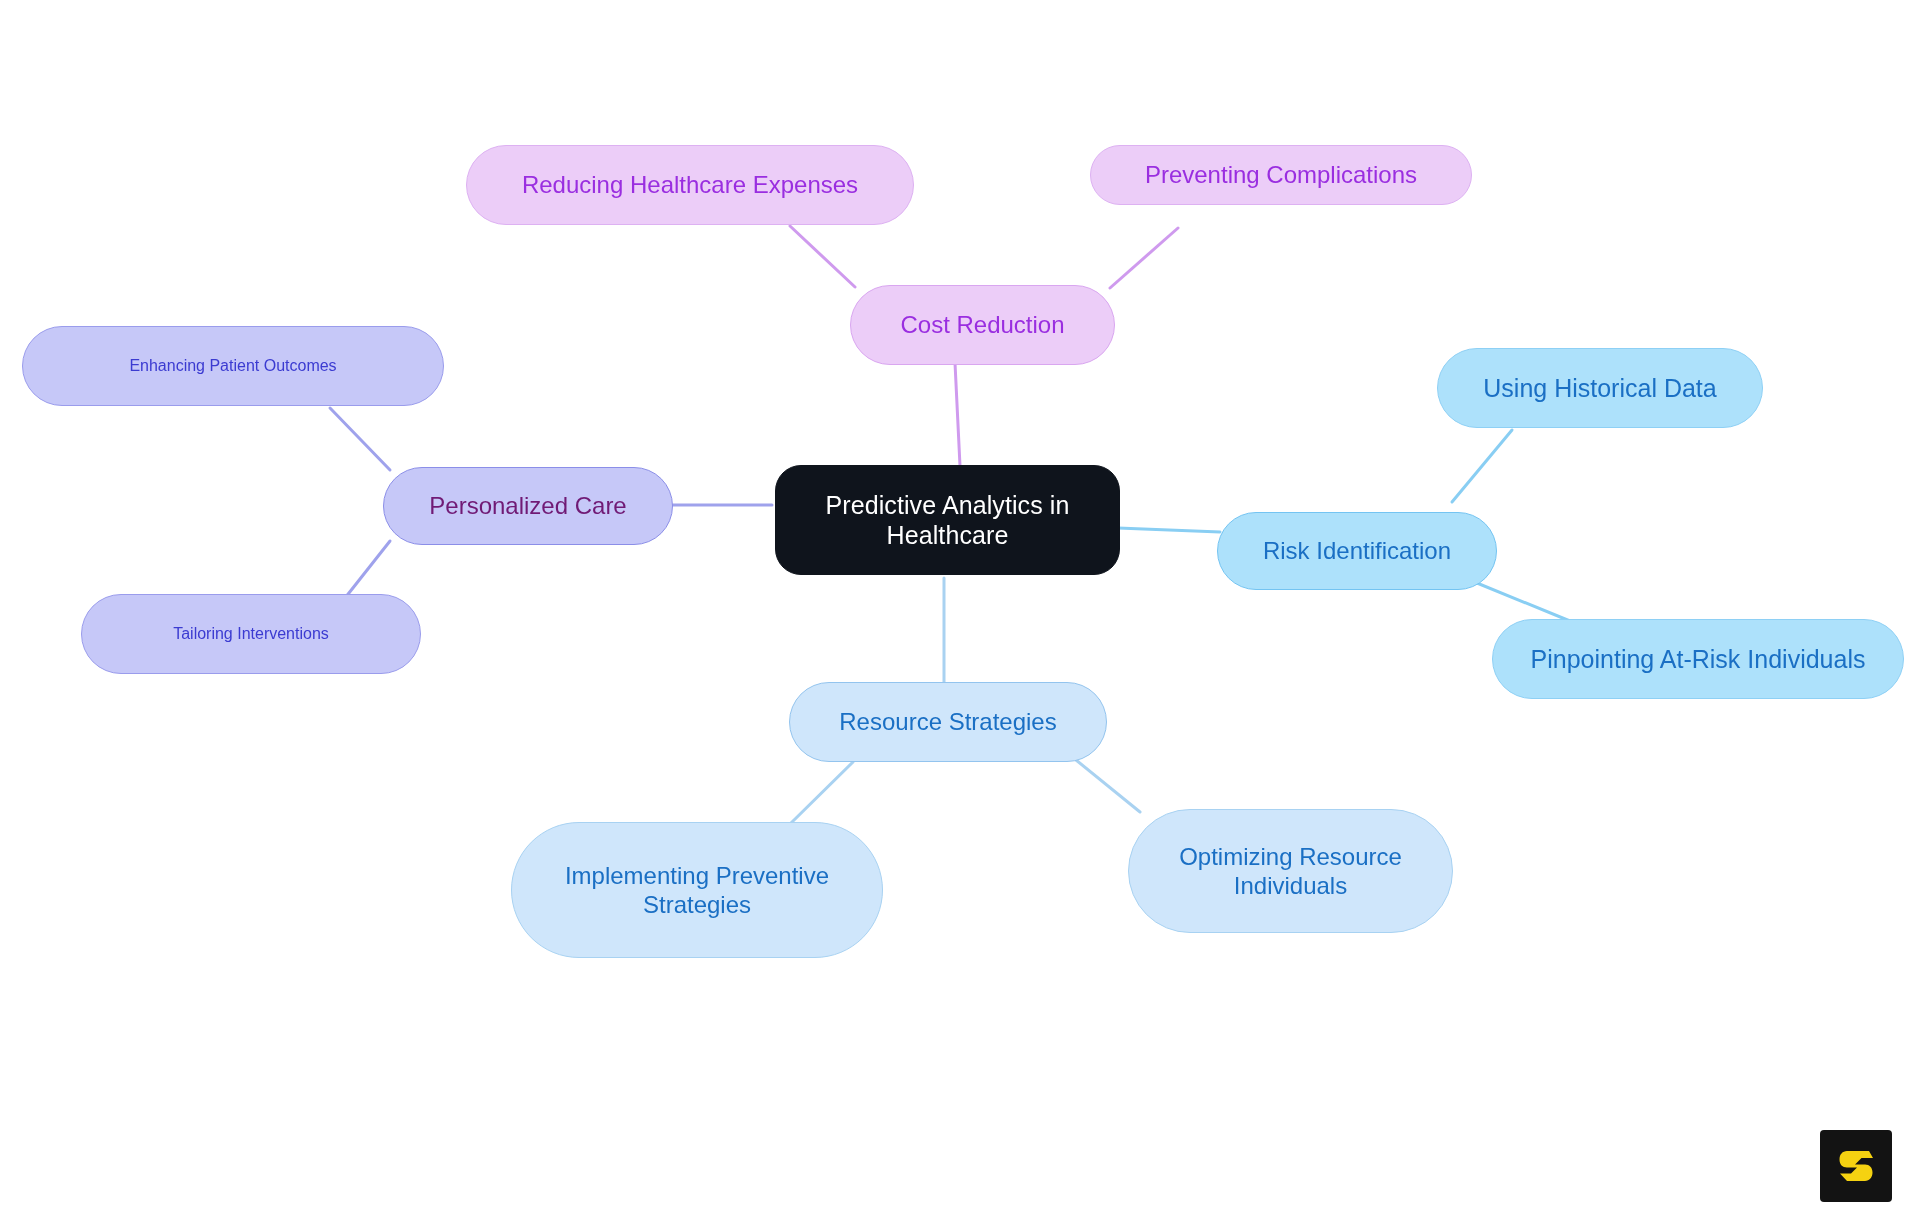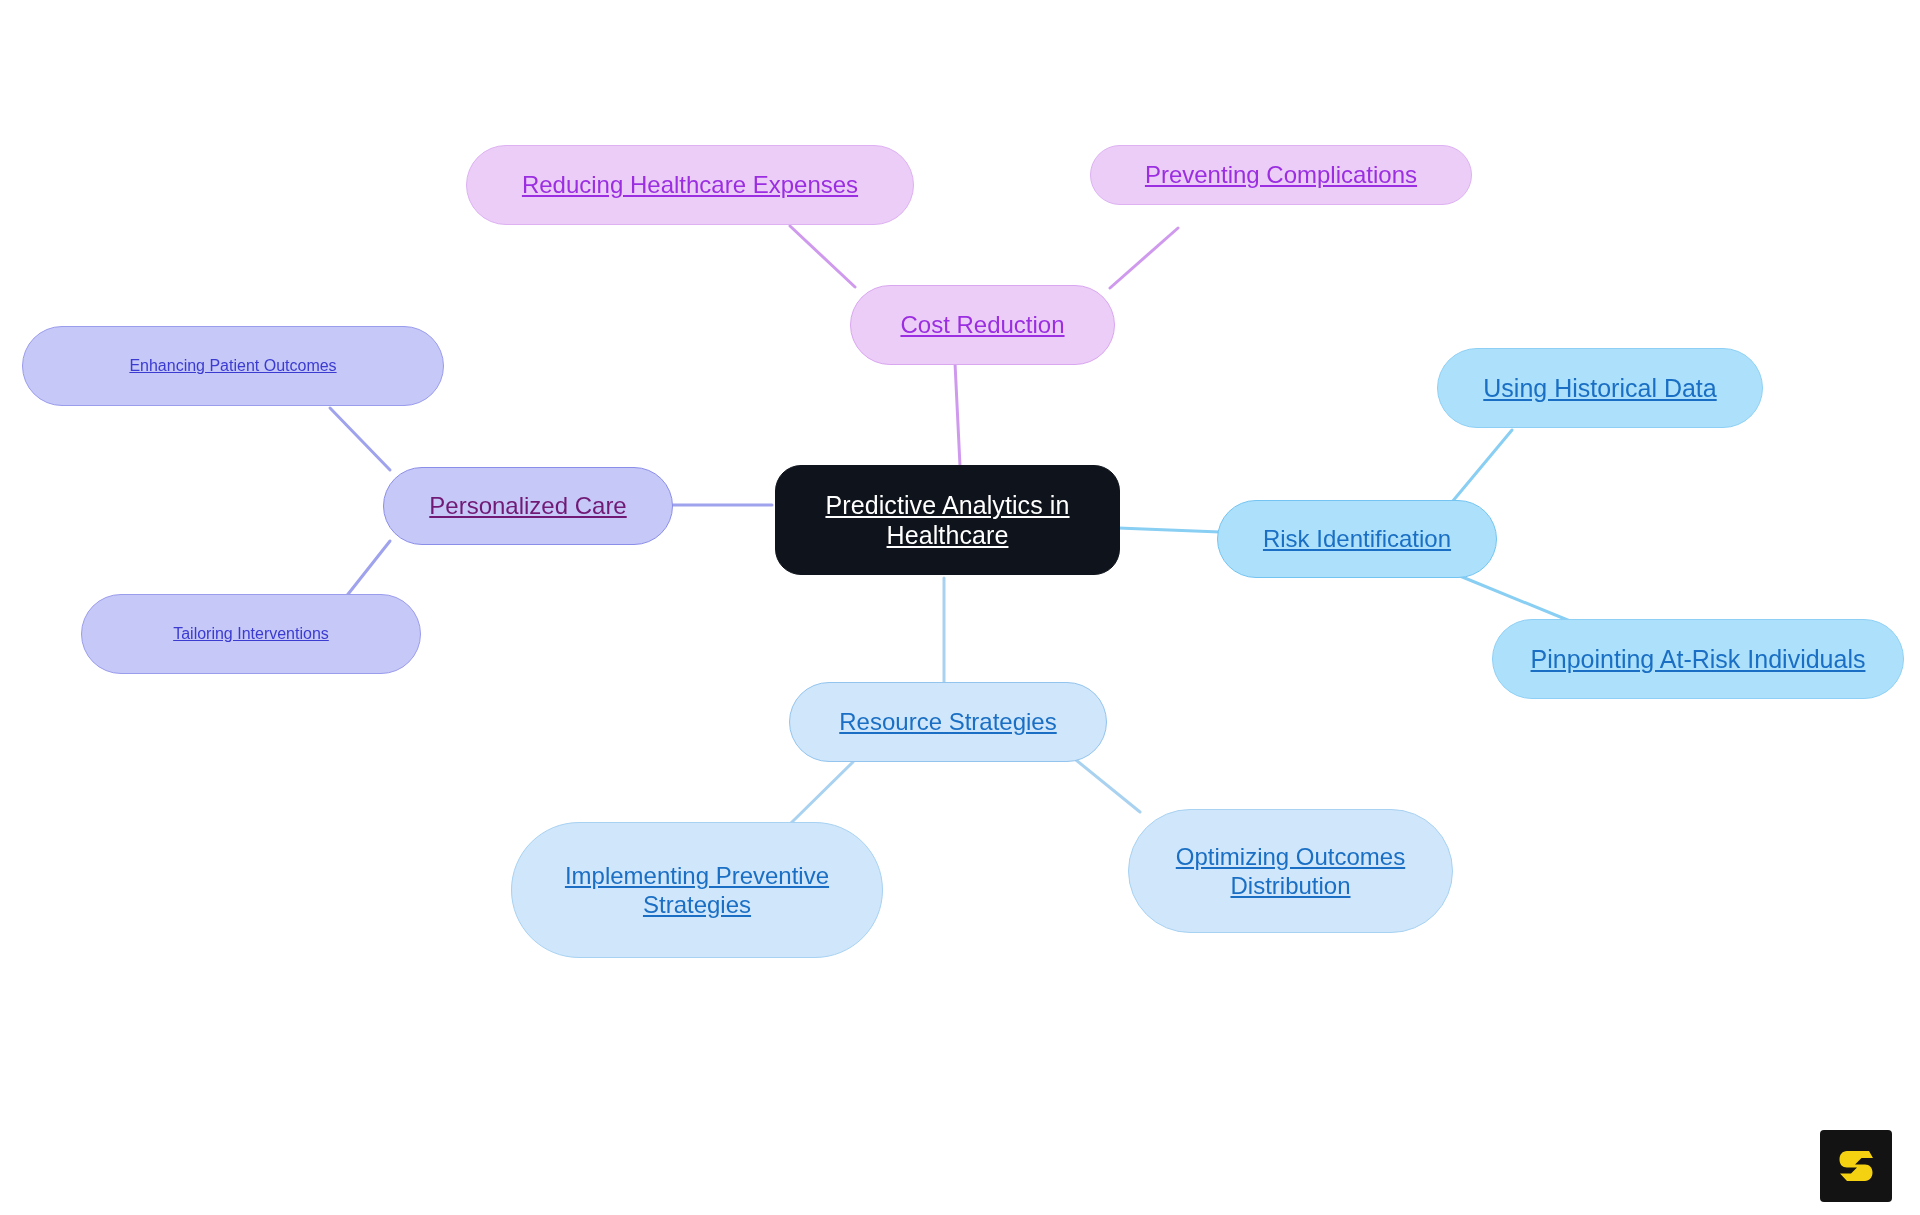--- a/index.html
+++ b/index.html
@@ -30,21 +30,20 @@
     align-items: center;
     justify-content: center;
     text-align: center;
     border-radius: 999px;
     border-style: solid;
     border-width: 1.5px;
     line-height: 1.22;
     padding: 16px 18px;
     z-index: 3;
     white-space: pre-line;
-    text-decoration: underline;
   }
   .node-root {
     background: #0f141c;
     border-color: #0f141c;
     color: #ffffff;
     border-radius: 26px;
     font-size: 25px;
     letter-spacing: 0.1px;
   }
   .node-purple-branch {
@@ -130,26 +129,26 @@
     </svg>
 
   <div id="nodes">
       <div class="node node-root" style="left: 775px; top: 465px; width: 345px; height: 110px;"><span>Predictive Analytics in Healthcare</span></div>
       <div class="node node-violet-branch" style="left: 850px; top: 285px; width: 265px; height: 80px;"><span>Cost Reduction</span></div>
       <div class="node node-violet-leaf" style="left: 466px; top: 145px; width: 448px; height: 80px;"><span>Reducing Healthcare Expenses</span></div>
       <div class="node node-violet-leaf" style="left: 1090px; top: 145px; width: 382px; height: 60px;"><span>Preventing Complications</span></div>
       <div class="node node-purple-branch" style="left: 383px; top: 467px; width: 290px; height: 78px;"><span>Personalized Care</span></div>
       <div class="node node-purple-leaf" style="left: 22px; top: 326px; width: 422px; height: 80px;"><span>Enhancing Patient Outcomes</span></div>
       <div class="node node-purple-leaf" style="left: 81px; top: 594px; width: 340px; height: 80px;"><span>Tailoring Interventions</span></div>
-      <div class="node node-blue-branch" style="left: 1217px; top: 500px; width: 280px; height: 78px; justify-content: center;"><span>Risk Identification</span></div>
+      <div class="node node-blue-branch" style="left: 1217px; top: 512px; width: 280px; height: 78px; justify-content: center;"><span>Risk Identification</span></div>
       <div class="node node-blue-leaf" style="left: 1437px; top: 348px; width: 326px; height: 80px;"><span>Using Historical Data</span></div>
       <div class="node node-blue-leaf" style="left: 1492px; top: 619px; width: 412px; height: 80px;"><span>Pinpointing At-Risk Individuals</span></div>
       <div class="node node-softblue-branch" style="left: 789px; top: 682px; width: 318px; height: 80px;"><span>Resource Strategies</span></div>
       <div class="node node-softblue-leaf" style="left: 511px; top: 822px; width: 372px; height: 136px;"><span>Implementing Preventive Strategies</span></div>
-      <div class="node node-softblue-leaf" style="left: 1128px; top: 809px; width: 325px; height: 124px;"><span>Optimizing Outcomes Distribution</span></div>
+      <div class="node node-softblue-leaf" style="left: 1128px; top: 809px; width: 325px; height: 124px;"><span>Optimizing Resource Individuals</span></div>
     </div>
 
   <div id="logo-badge">
     <svg width="46" height="46" viewBox="0 0 46 46">
       <path d="M36 8 H14 C9.5 8 6.5 11.5 6.5 16.5 C6.5 21.5 9.5 24.5 14 24.5 H24 L18 30.5 H7 L14 38 H32 C36.5 38 39.5 34 39.5 29.5 C39.5 24.5 36.5 21.5 32 21.5 H22 L28.5 15 H40 Z" fill="#f5d211"></path>
     </svg>
   </div>
 
 </div>
 

